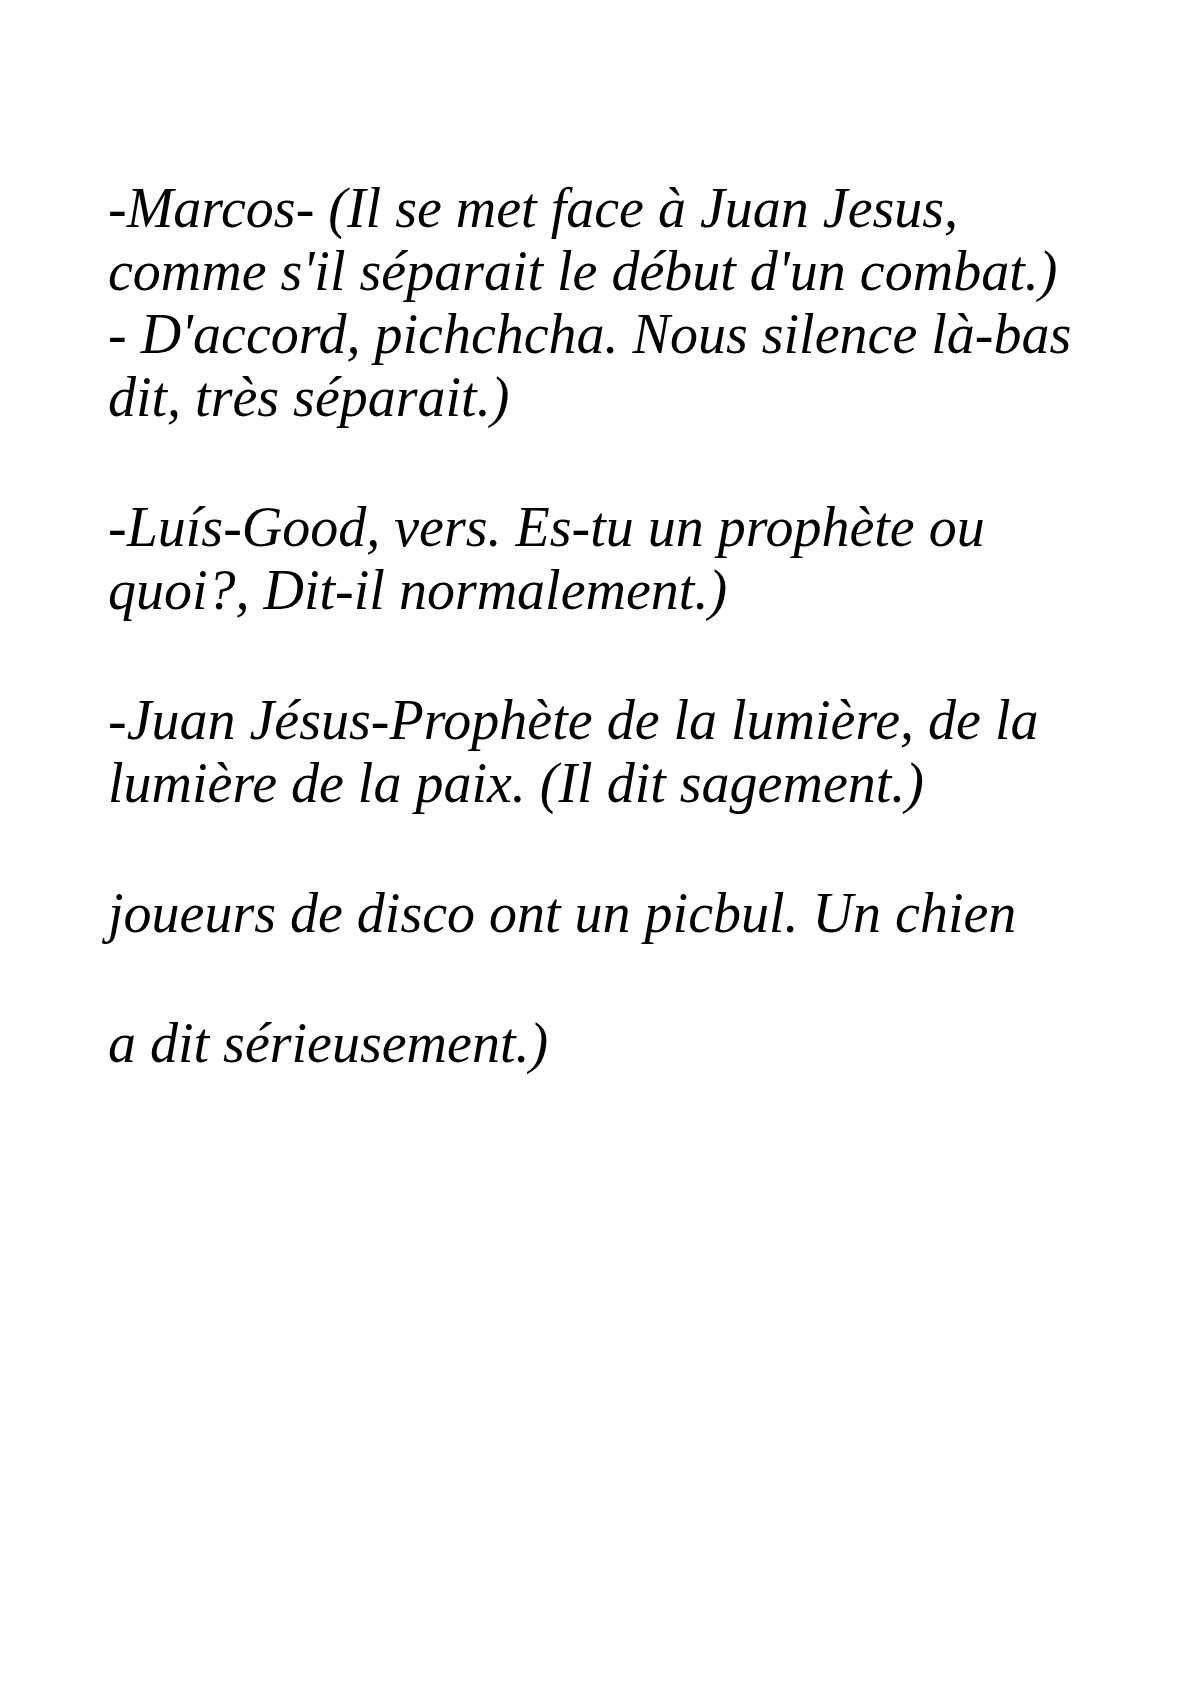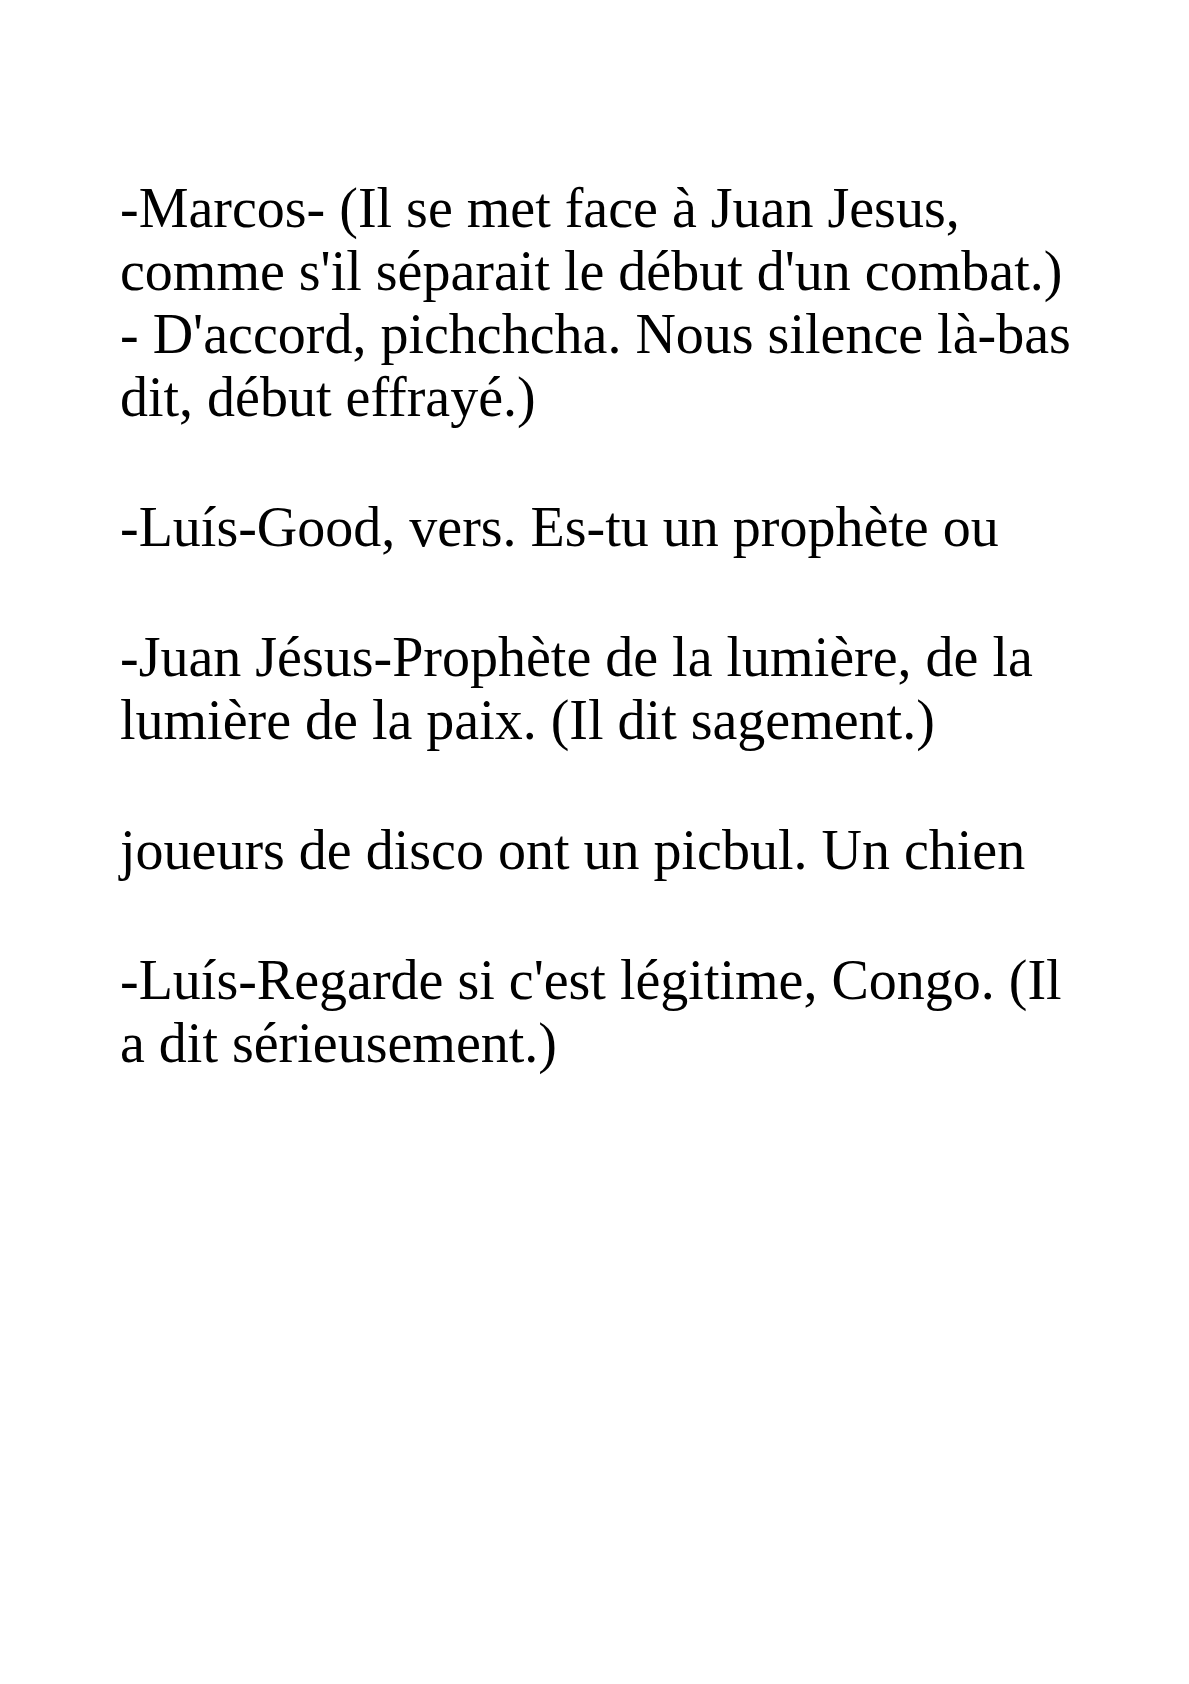--- a/index.html
+++ b/index.html
@@ -18,49 +18,50 @@
     height: 1684px;
     background: #ffffff;
     box-sizing: border-box;
     padding: 177px 80px 0 108px;
     font-family: "Liberation Serif", "DejaVu Serif", serif;
     font-size: 56px;
     line-height: 63px;
     color: #000000;
   }
   .paragraph {
-    margin: 0 0 67px 12px;
+    margin: 0 0 67px 0;
+    font-style: italic;
   }
   .paragraph:last-child {
     margin-bottom: 0;
   }
   .line {
     white-space: pre;
     letter-spacing: 0;
   }
 </style>
 </head>
 <body>
 
 <div class="page">
   <div>
       <div class="paragraph">
         <div class="line">-Marcos- (Il se met face à Juan Jesus,</div>
         <div class="line">comme s'il séparait le début d'un combat.)</div>
         <div class="line">- D'accord, pichchcha. Nous silence là-bas</div>
-        <div class="line">dit, début effrayé.)</div>
+        <div class="line">dit, très séparait.)</div>
       </div>
       <div class="paragraph">
         <div class="line">-Luís-Good, vers. Es-tu un prophète ou</div>
+        <div class="line">quoi?, Dit-il normalement.)</div>
       </div>
       <div class="paragraph">
         <div class="line">-Juan Jésus-Prophète de la lumière, de la</div>
         <div class="line">lumière de la paix. (Il dit sagement.)</div>
       </div>
       <div class="paragraph">
         <div class="line">joueurs de disco ont un picbul. Un chien</div>
       </div>
       <div class="paragraph">
-        <div class="line">-Luís-Regarde si c'est légitime, Congo. (Il</div>
         <div class="line">a dit sérieusement.)</div>
       </div>
     </div>
 </div>
 
 </body></html>

